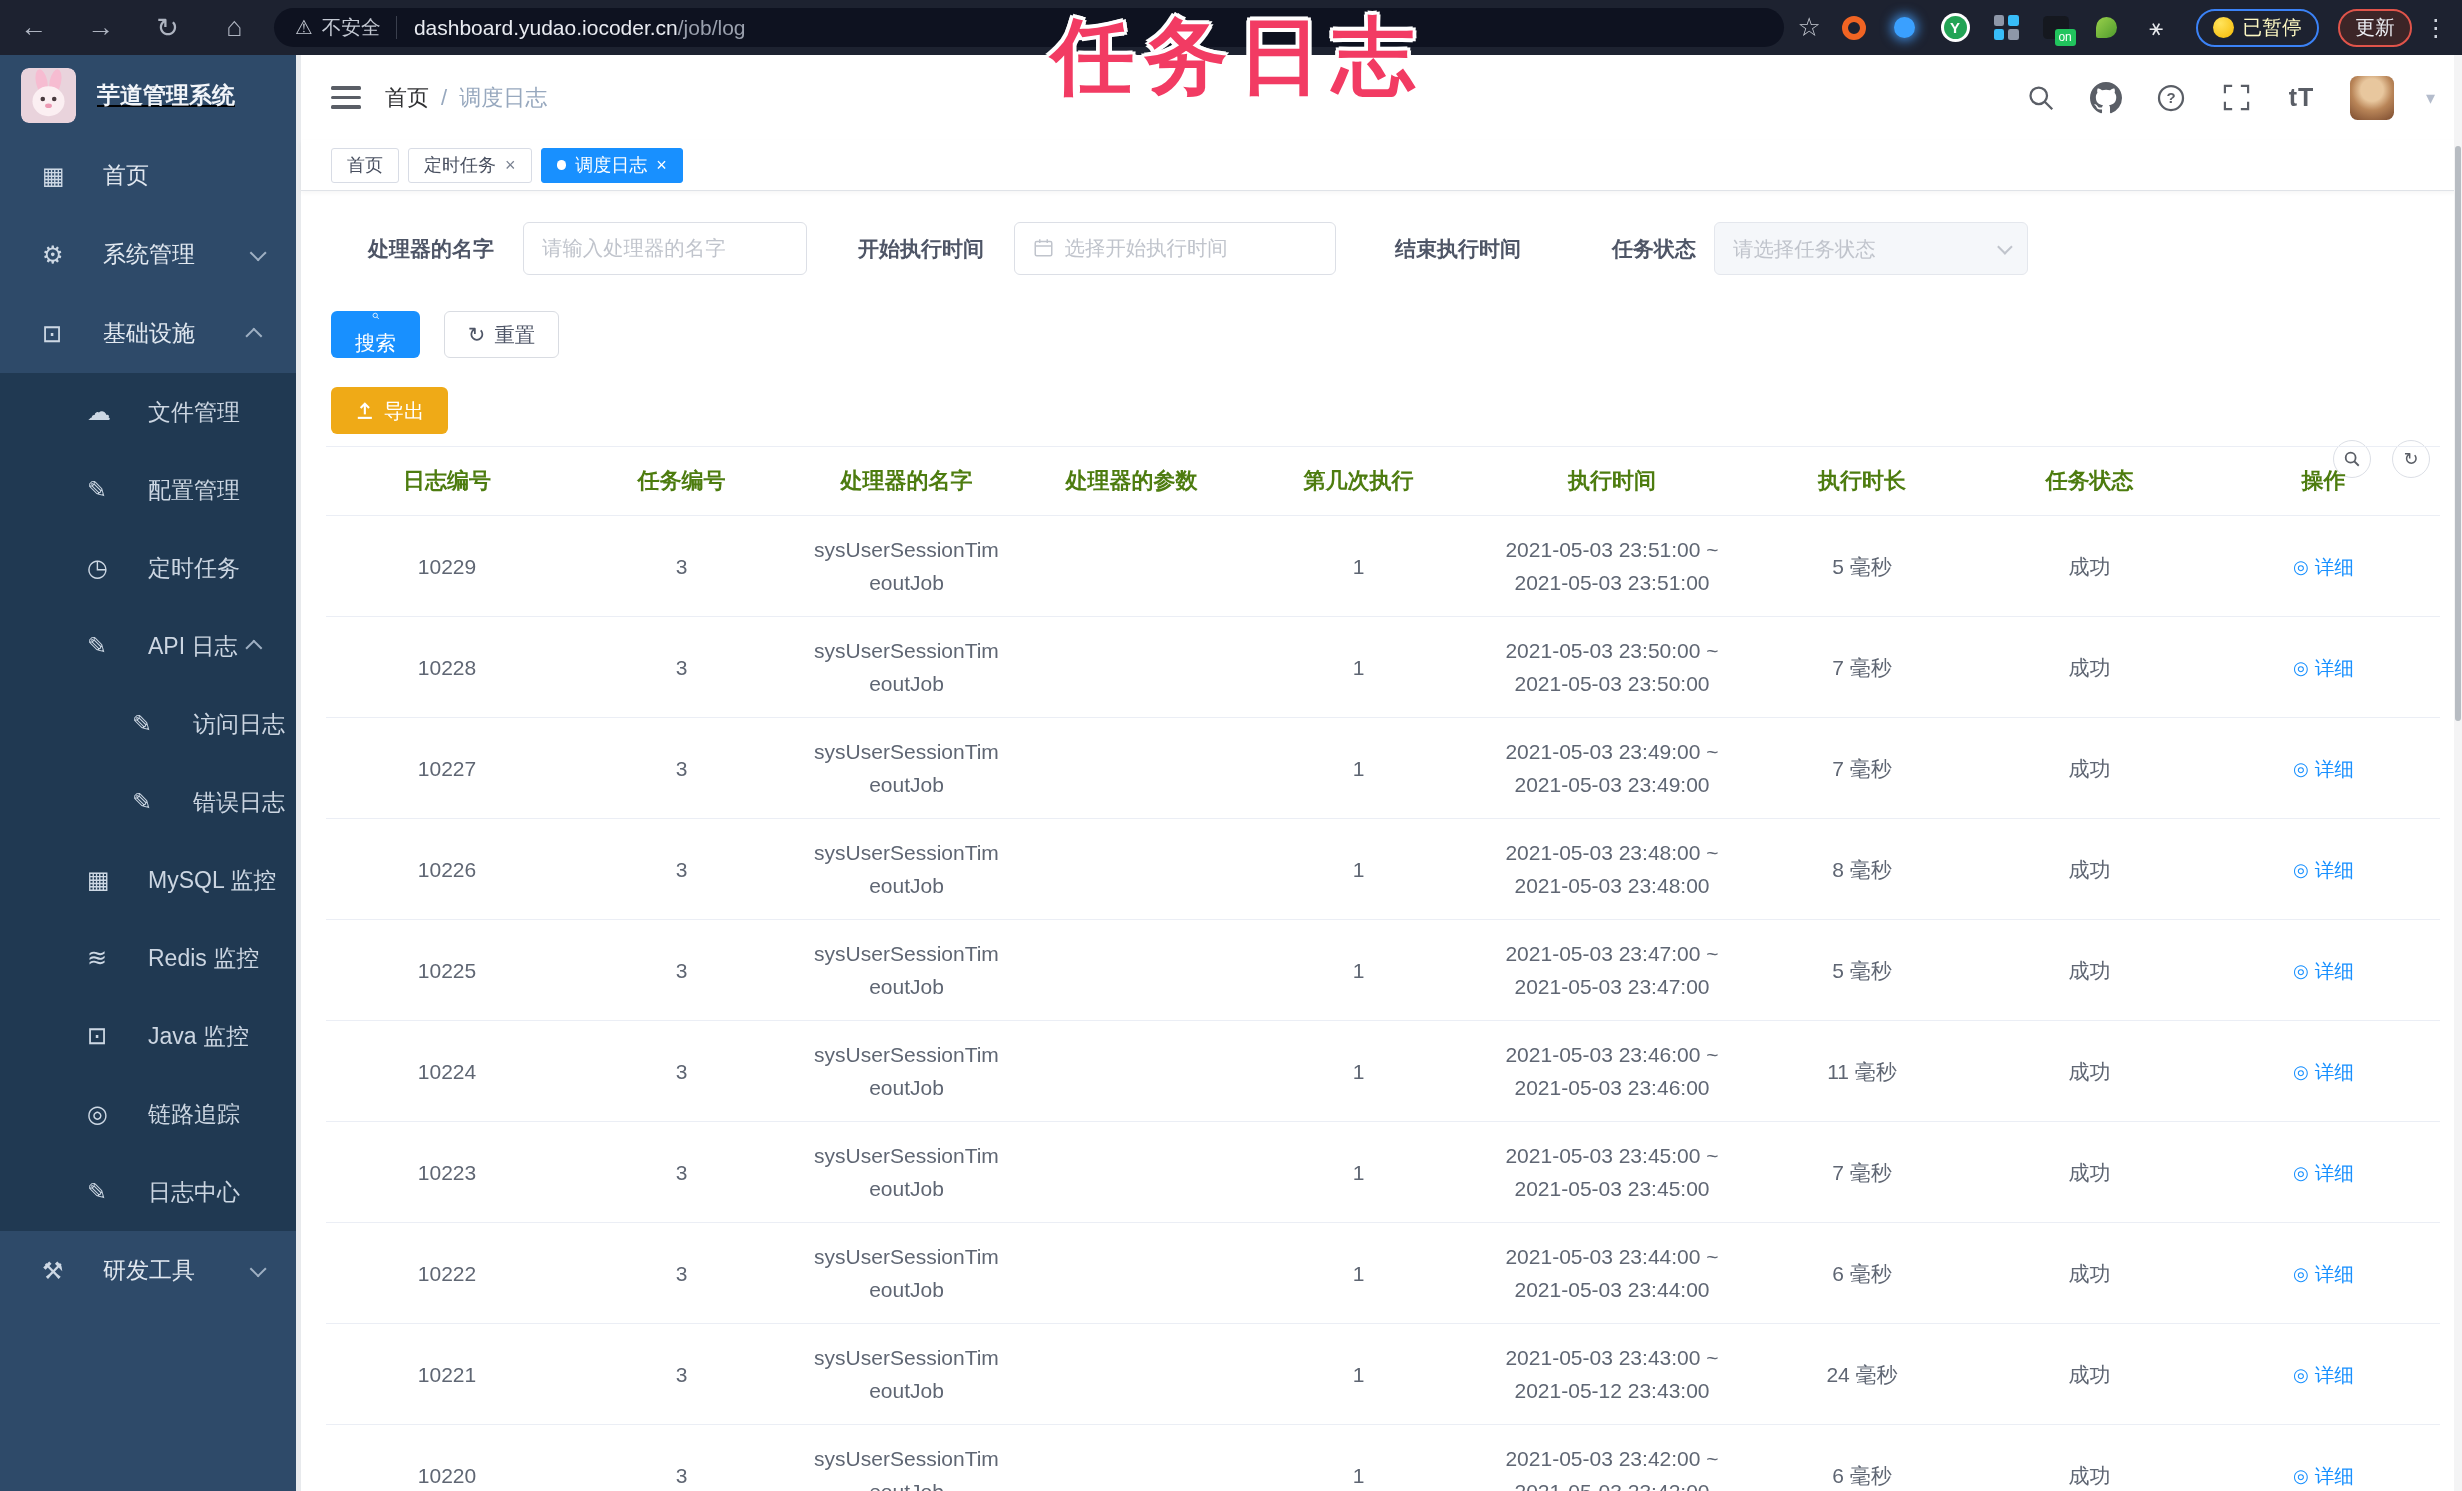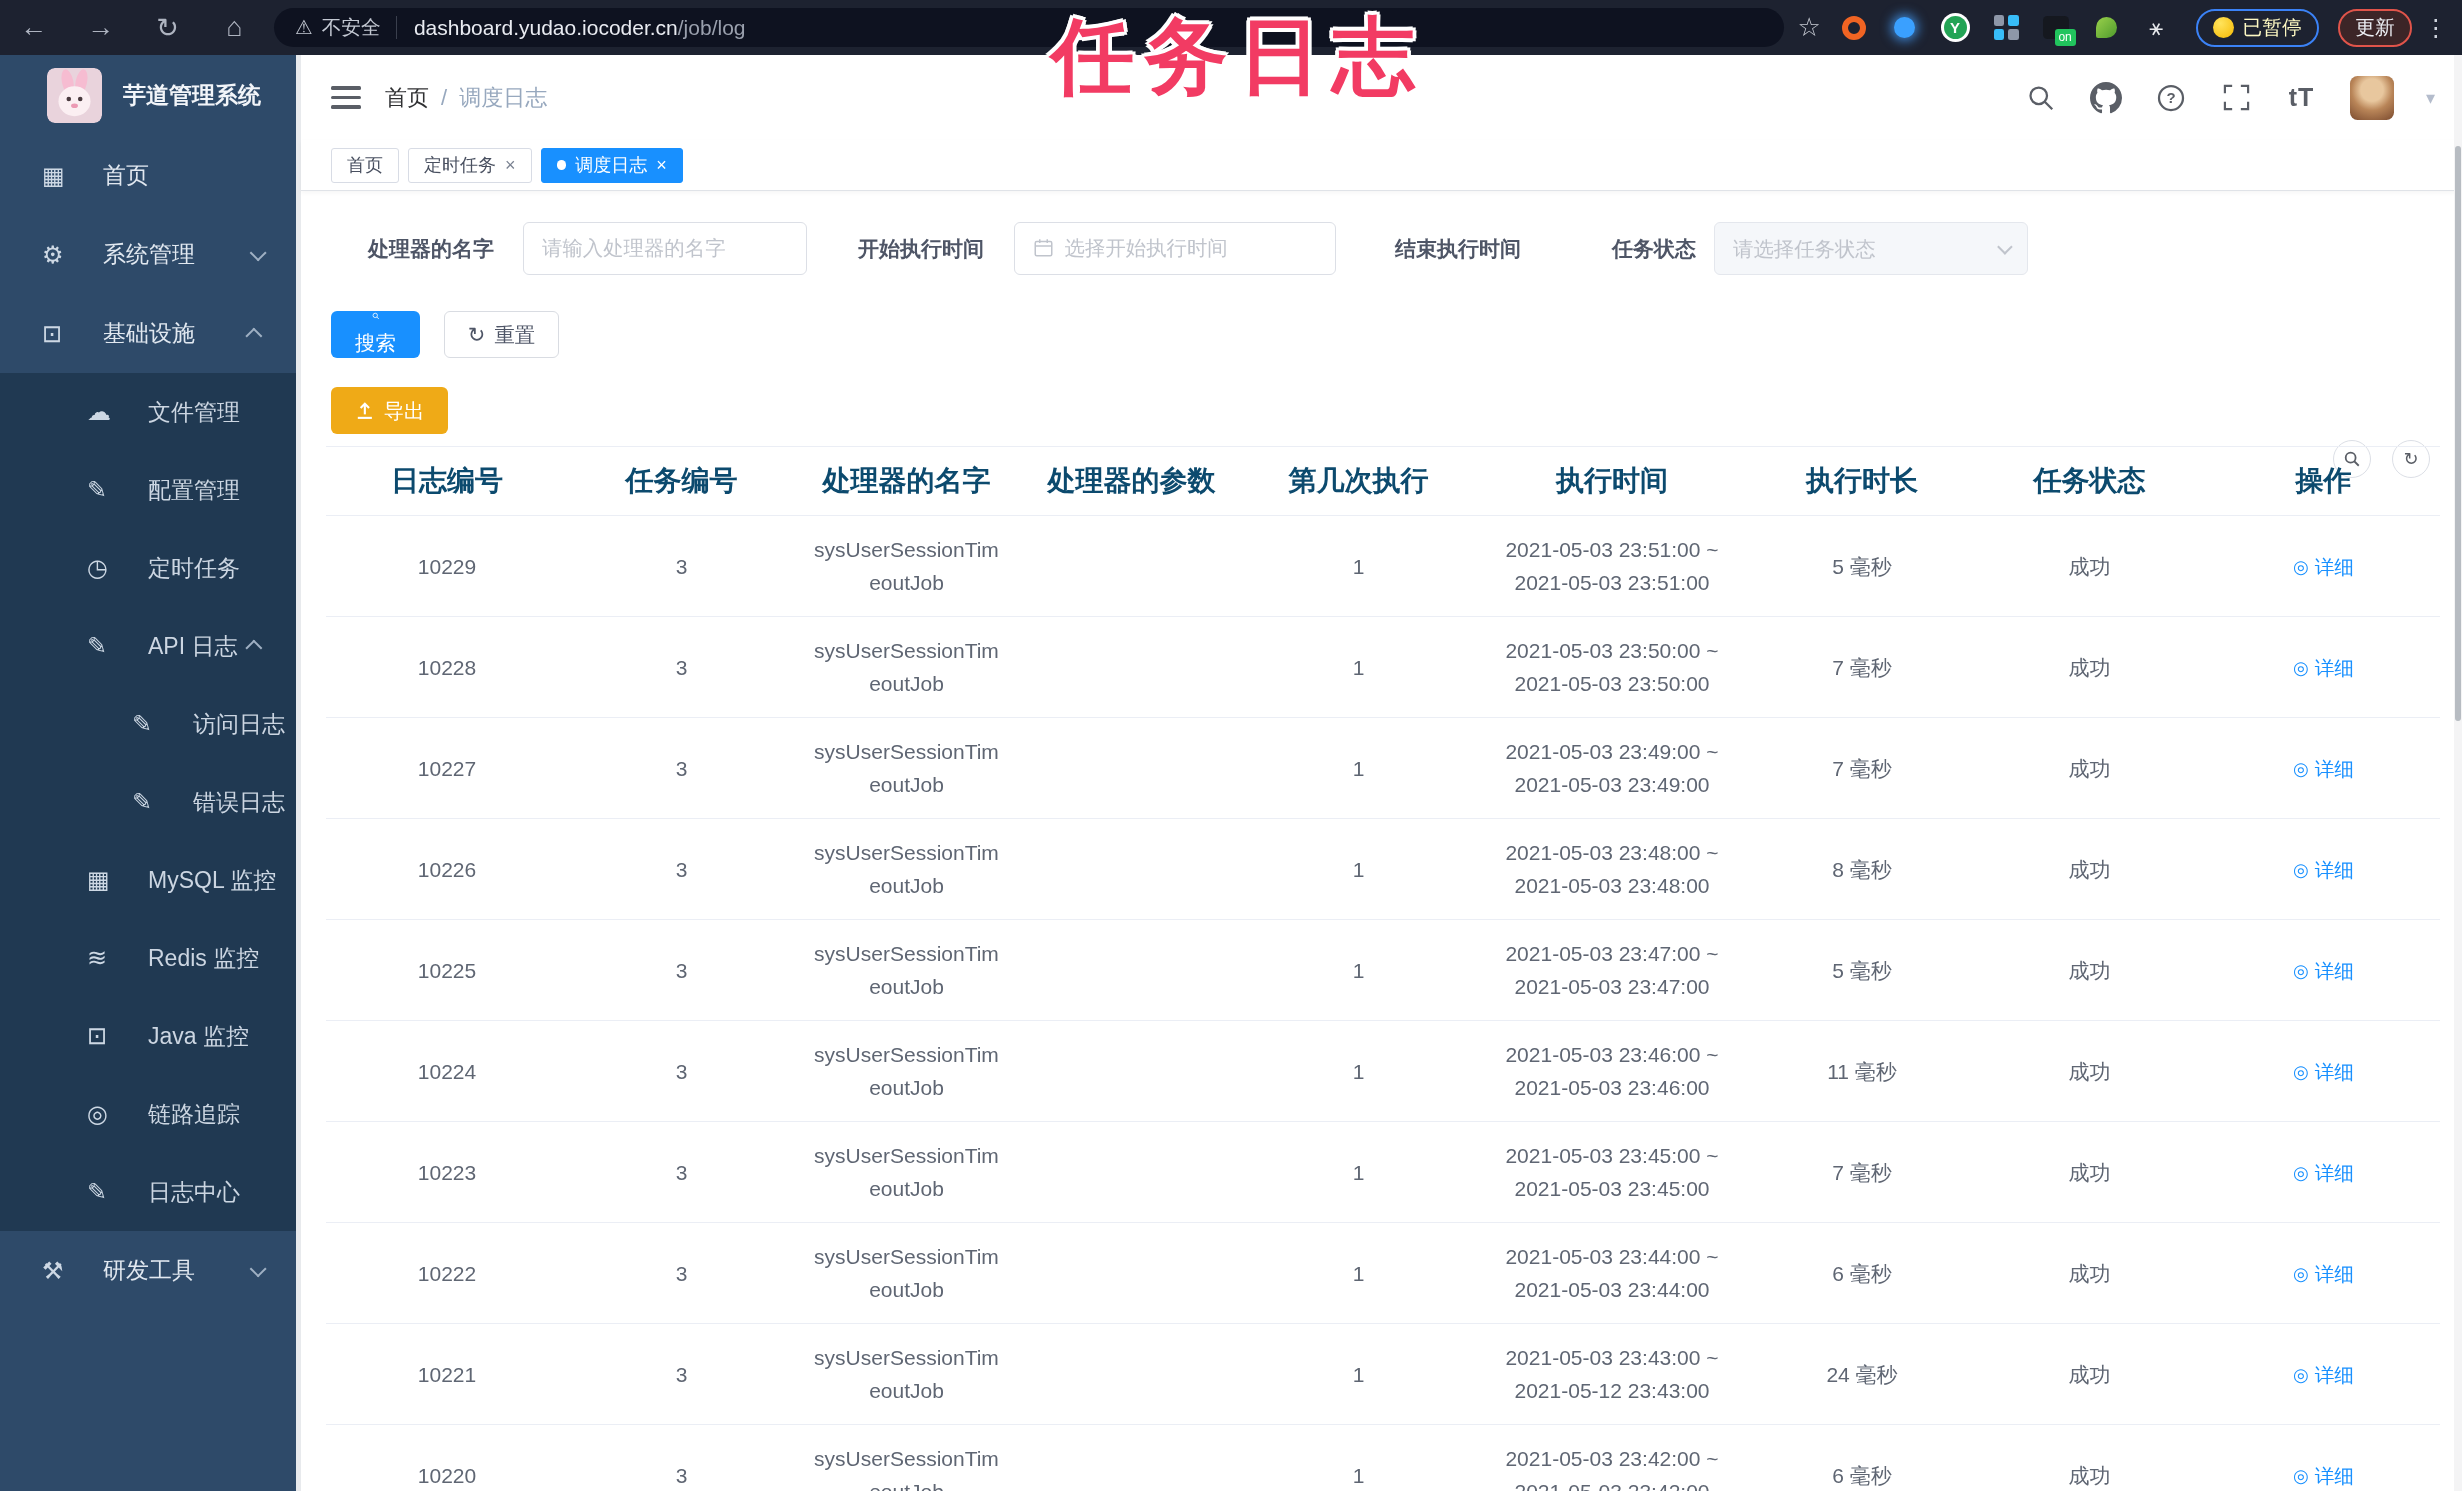--- a/index.html
+++ b/index.html
@@ -36,21 +36,21 @@
   .emoji-face { width: 21px; height: 21px; border-radius: 50%; background: radial-gradient(circle at 35% 30%, #ffe45c, #f5b903); }
   .paused-label { color: #fef9c3; font-size: 19.7px; }
   .update-pill { height: 38px; border: 2.3px solid #e0544a; background: #3c2527; border-radius: 19.7px; display: flex;
     align-items: center; padding: 0 15px; margin-left: 19.7px; }
   .update-label { color: #eceff4; font-size: 19.7px; }
   .kebab-ic { color: #cfd4dd; font-size: 24px; margin: 0 10.6px 0 12px; }
 
   
   .sidebar { position: absolute; top: 55px; left: 0; width: 301px; bottom: 0; background: #2e4a69; overflow: hidden; }
   .sidebar-scroll { position: absolute; top: 55px; left: 296px; width: 4.5px; bottom: 0; background: #e8eaed; }
-  .logo-row { height: 81px; display: flex; align-items: center; padding-left: 47px; gap: 21px; }
+  .logo-row { height: 81px; display: flex; align-items: center; padding-left: 21px; gap: 21px; text-decoration: underline; }
   .logo-box { width: 55px; height: 55px; border-radius: 7.6px; overflow: hidden; flex: none; }
   .app-title { color: #f2f5f9; font-size: 23px; font-weight: 600; white-space: nowrap; }
   .s-item { height: 79px; display: flex; align-items: center; padding-left: 42px; cursor: pointer; color: #e1e8f0; }
   .s-item .s-icon { width: 32px; font-size: 24px; color: #cdd8e4; flex: none; }
   .s-item .s-label { font-size: 23px; margin-left: 29px; flex: 1; white-space: nowrap; }
   .submenu { background: #203952; }
   .submenu .s-item { height: 78px; padding-left: 87px; color: #ccd6e2; }
   .submenu .s-item.lvl3 { padding-left: 132px; }
   .chev { width: 12px; height: 12px; border-right: 2.3px solid #9fb0c3; border-bottom: 2.3px solid #9fb0c3; margin-right: 39px; flex: none; }
   .chev.down { transform: rotate(45deg) translateY(-3px); }
@@ -104,21 +104,21 @@
   .ic-refresh { font-size: 21px; }
 
   .mini-circles { position: absolute; top: 385px; right: 32px; display: flex; gap: 21px; }
   .circle-btn { width: 38px; height: 38px; border-radius: 50%; border: 1.5px solid #dcdfe6; background: #fff;
     display: flex; align-items: center; justify-content: center; color: #5a5e66; cursor: pointer; font-size: 18px; }
 
   
   .table { margin: 0; position: absolute; top: 391px; left: 25px; width: 2114px; }
   .thead, .trow { display: grid; grid-template-columns: 242px 227px 223px 227px 227px 280px 220px 235px 233px; align-items: center; }
   .thead { height: 70px; border-top: 1.5px solid #ebeef5; border-bottom: 1.5px solid #ebeef5; }
-  .th { font-size: 28px; font-weight: 600; color: #0c4a6e; text-align: center; }
+  .th { font-size: 22px; font-weight: 600; color: #4d7c0f; text-align: center; }
   .trow { height: 101px; border-bottom: 1.5px solid #ebeef5; }
   .td { font-size: 21px; color: #5f6673; text-align: center; line-height: 33px; }
   .detail-link { color: #1890ff; font-size: 19.7px; cursor: pointer; display: inline-flex; align-items: center; gap: 6px; text-decoration: none; }
   .eye-glyph { font-size: 18px; }
 
   
   .annotation { position: absolute; left: 1051px; top: 1.5px; font-size: 83px; font-weight: 800; letter-spacing: 10.6px;
     color: #f23b63; z-index: 50; white-space: nowrap;
     text-shadow: 3.8px 0 0 #fff, -3.8px 0 0 #fff, 0 3.8px 0 #fff, 0 -3.8px 0 #fff, 3px 3px 0 #fff, -3px 3px 0 #fff, 3px -3px 0 #fff, -3px -3px 0 #fff; }
 

